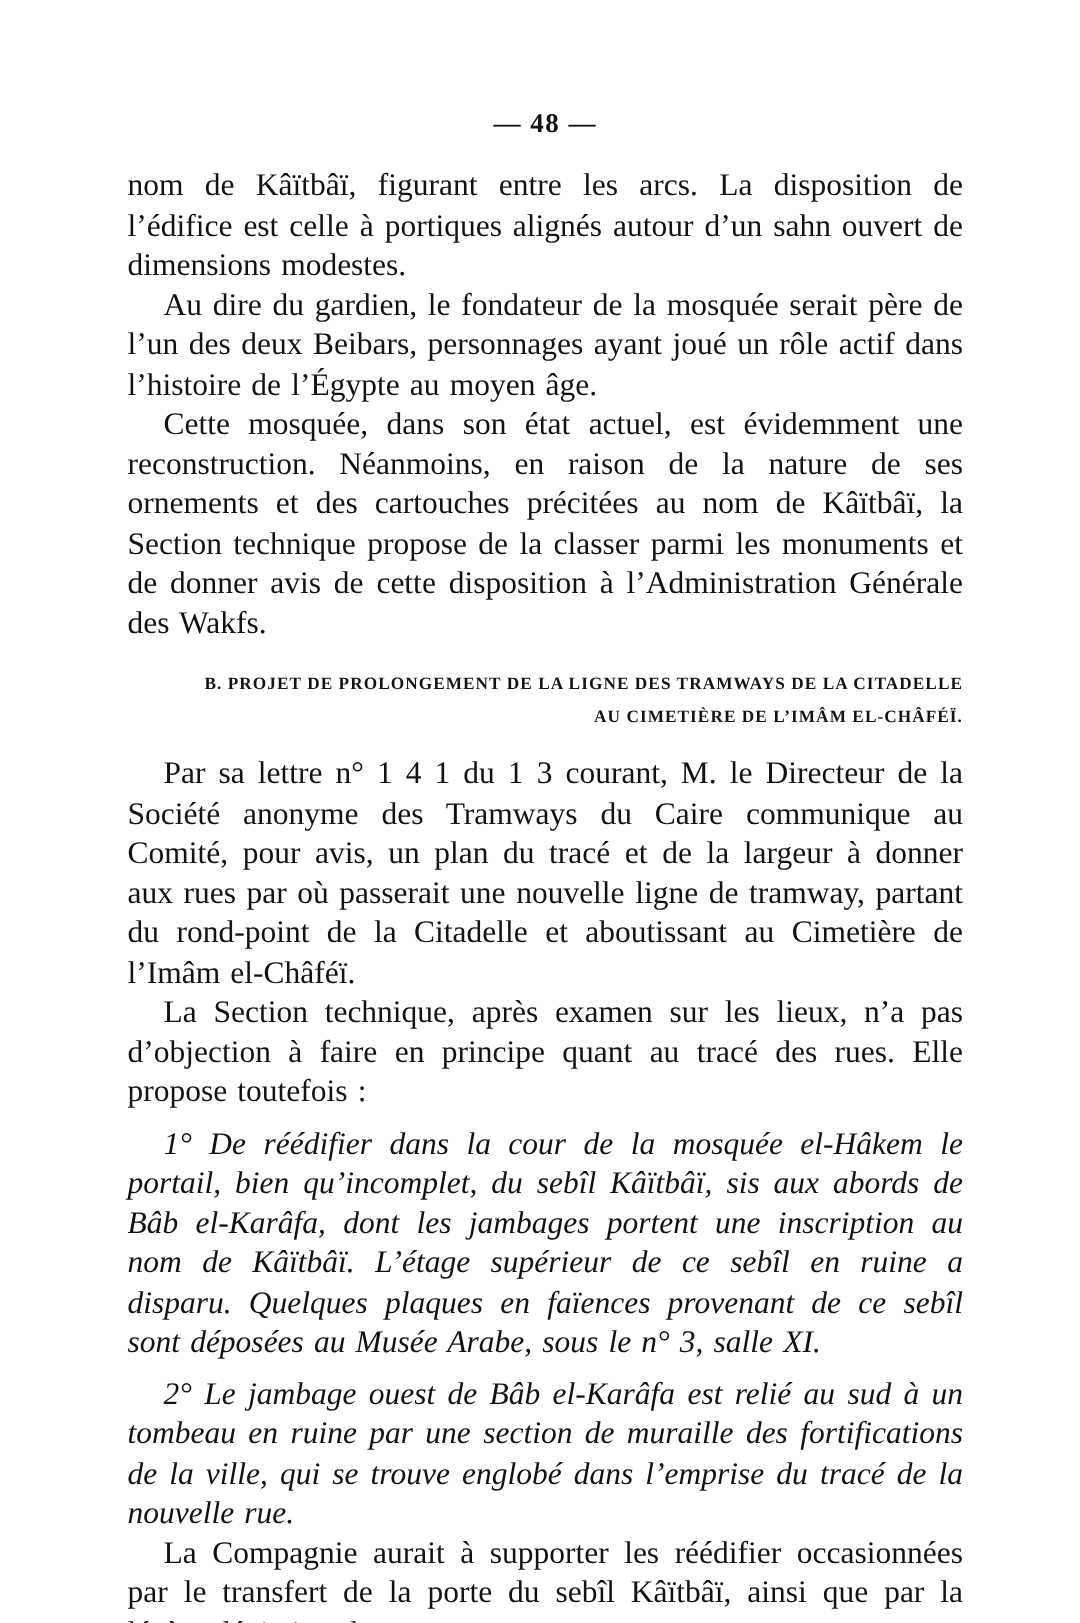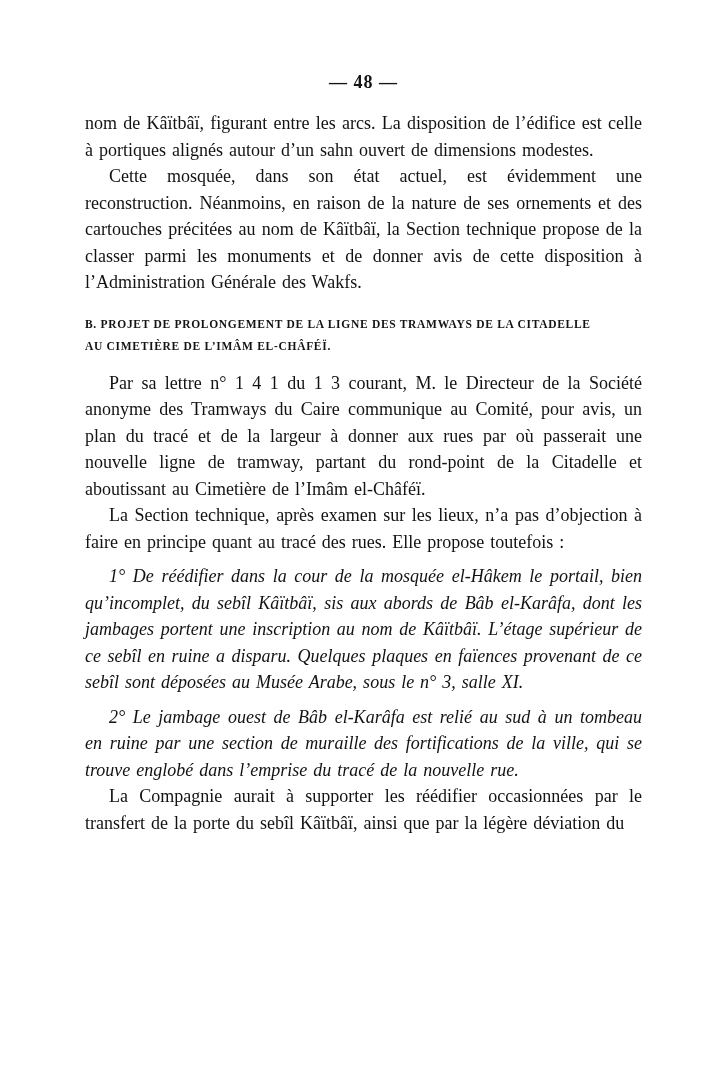--- a/index.html
+++ b/index.html
@@ -25,36 +25,36 @@
   .page-number {
     text-align: center;
     font-size: 18px;
     font-weight: bold;
     letter-spacing: 1px;
     margin: 0 0 17px 0;
     color: #141414;
   }
   p.body-para {
     margin: 0;
-    font-size: 18px;
+    font-size: 21px;
     line-height: 26.5px;
     text-align: justify;
     text-indent: 24px;
     word-spacing: 1.5px;
     color: #121212;
   }
   p.noindent {
     text-indent: 0;
   }
   p.spaced {
     margin-top: 8px;
     font-style: italic;
   }
   .section-heading {
-    text-align: left;
+    text-align: right;
     font-weight: bold;
     font-size: 11.5px;
     line-height: 22px;
     letter-spacing: 0.7px;
     margin: 17px 0 13px 0;
     color: #141414;
   }
   .section-heading .h-line {
     display: block;
   }
@@ -62,20 +62,21 @@
 </head>
 <body>
 
 <div class="page">
   <div class="text-block">
 
     <div class="page-number">— 48 —</div>
 
     <p class="body-para noindent">nom de Kâïtbâï, figurant entre les arcs. La disposition de l’édifice est celle à portiques alignés autour d’un sahn ouvert de dimensions modestes.</p>
 
+    <p class="body-para">Au dire du gardien, le fondateur de la mosquée serait père de l’un des deux Beibars, personnages ayant joué un rôle actif dans l’histoire de l’Égypte au moyen âge.</p>
 
     <p class="body-para">Cette mosquée, dans son état actuel, est évidemment une reconstruction. Néanmoins, en raison de la nature de ses ornements et des cartouches précitées au nom de Kâïtbâï, la Section technique propose de la classer parmi les monuments et de donner avis de cette disposition à l’Administration Générale des Wakfs.</p>
 
     <div class="section-heading">
       <span class="h-line">B.  PROJET DE PROLONGEMENT DE LA LIGNE DES TRAMWAYS DE LA CITADELLE</span>
       <span class="h-line">AU CIMETIÈRE DE L’IMÂM EL-CHÂFÉÏ.</span>
     </div>
 
     <p class="body-para">Par sa lettre n° 1 4 1 du 1 3 courant, M. le Directeur de la Société anonyme des Tramways du Caire communique au Comité, pour avis, un plan du tracé et de la largeur à donner aux rues par où passerait une nouvelle ligne de tramway, partant du rond-point de la Citadelle et aboutissant au Cimetière de l’Imâm el-Châféï.</p>
 

